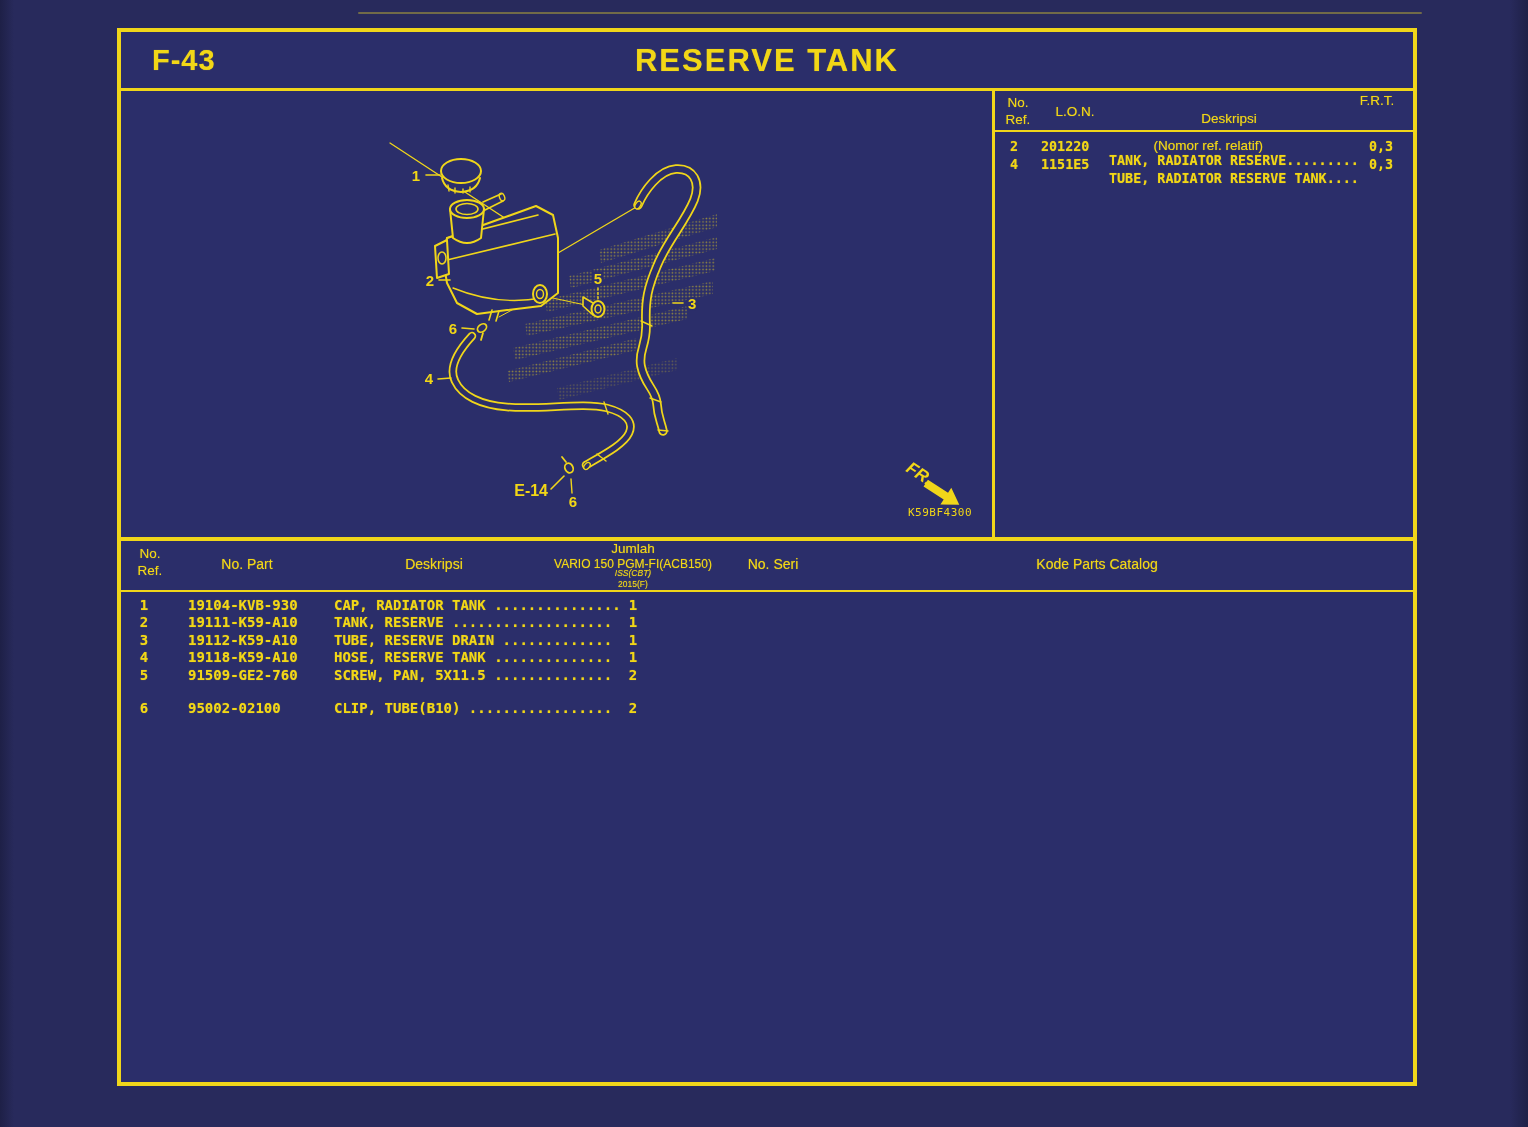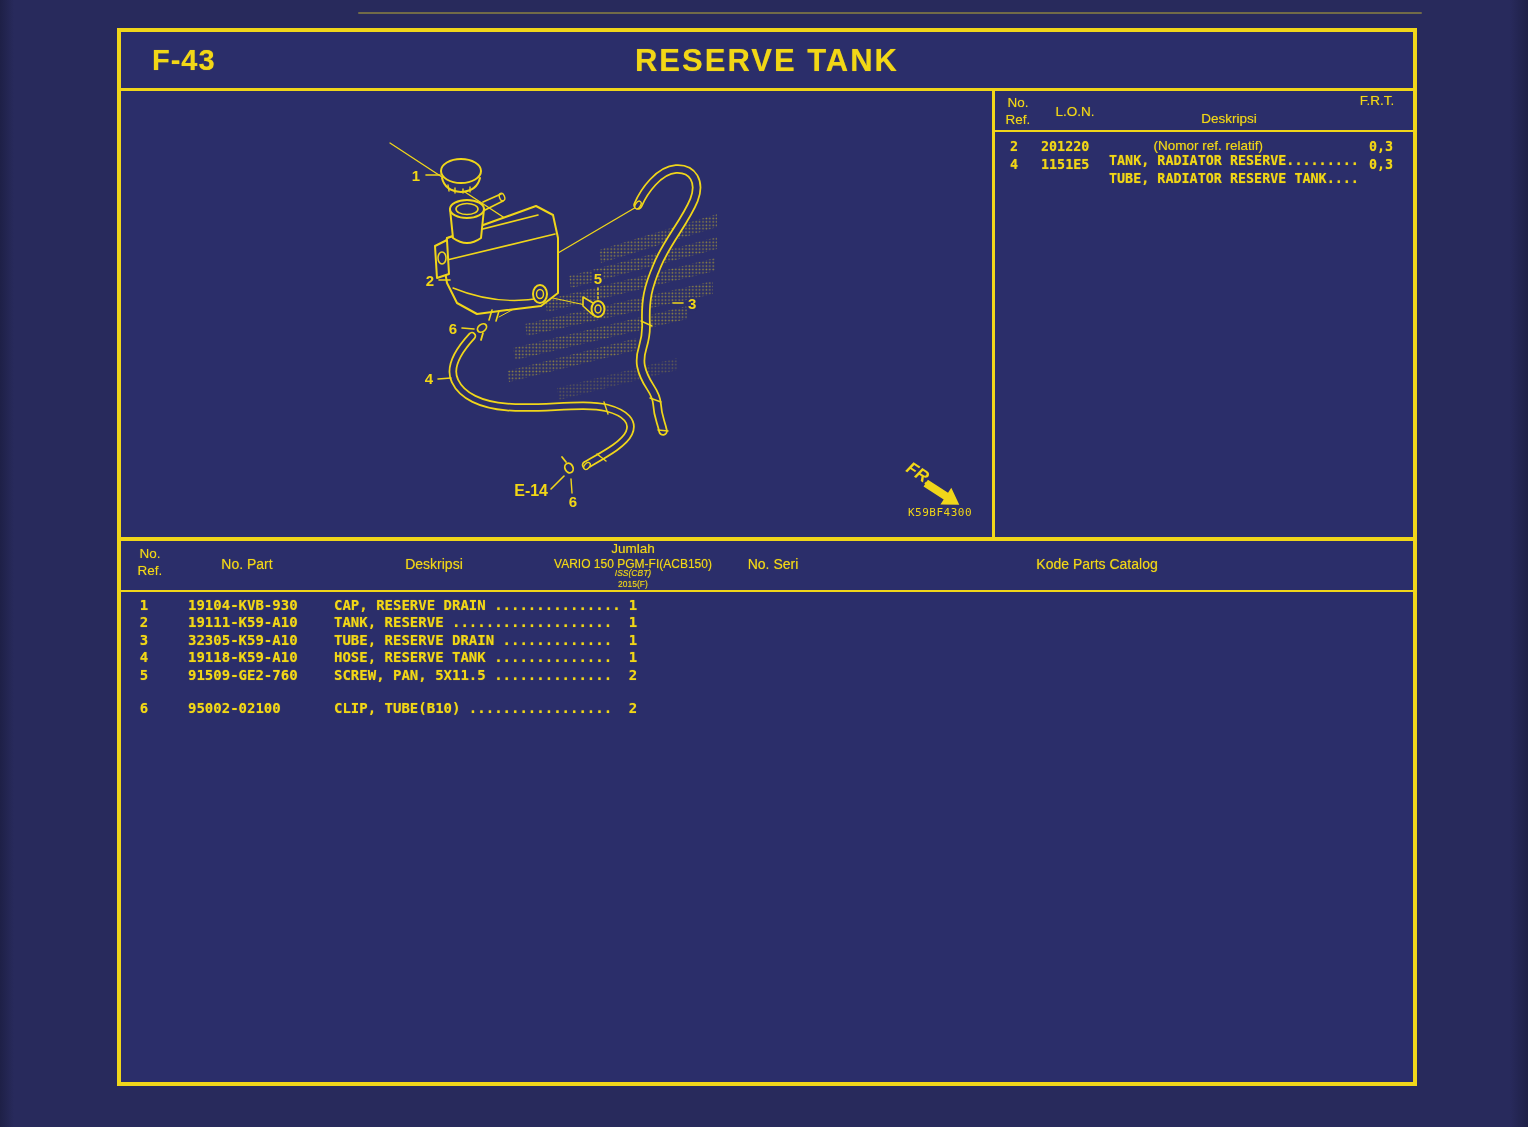--- a/index.html
+++ b/index.html
@@ -238,32 +238,32 @@
   <div class="b2 b2-sub2">ISS(CBT)</div>
   <div class="b2 b2-sub3">2015(F)</div>
   <div class="b2 b2-seri">No. Seri</div>
   <div class="b2 b2-kode">Kode Parts Catalog</div>
 </div>
 
 <div class="parts-rows glow">
   <div class="prow">
     <span class="p-ref">1</span>
     <span class="p-part">19104-KVB-930</span>
-    <span class="p-desc">CAP, RESERVE DRAIN ...............</span>
+    <span class="p-desc">CAP, RADIATOR TANK ...............</span>
     <span class="p-qty">1</span>
   </div>
   <div class="prow">
     <span class="p-ref">2</span>
     <span class="p-part">19111-K59-A10</span>
     <span class="p-desc">TANK, RESERVE ...................</span>
     <span class="p-qty">1</span>
   </div>
   <div class="prow">
     <span class="p-ref">3</span>
-    <span class="p-part">32305-K59-A10</span>
+    <span class="p-part">19112-K59-A10</span>
     <span class="p-desc">TUBE, RESERVE DRAIN .............</span>
     <span class="p-qty">1</span>
   </div>
   <div class="prow">
     <span class="p-ref">4</span>
     <span class="p-part">19118-K59-A10</span>
     <span class="p-desc">HOSE, RESERVE TANK ..............</span>
     <span class="p-qty">1</span>
   </div>
   <div class="prow">

